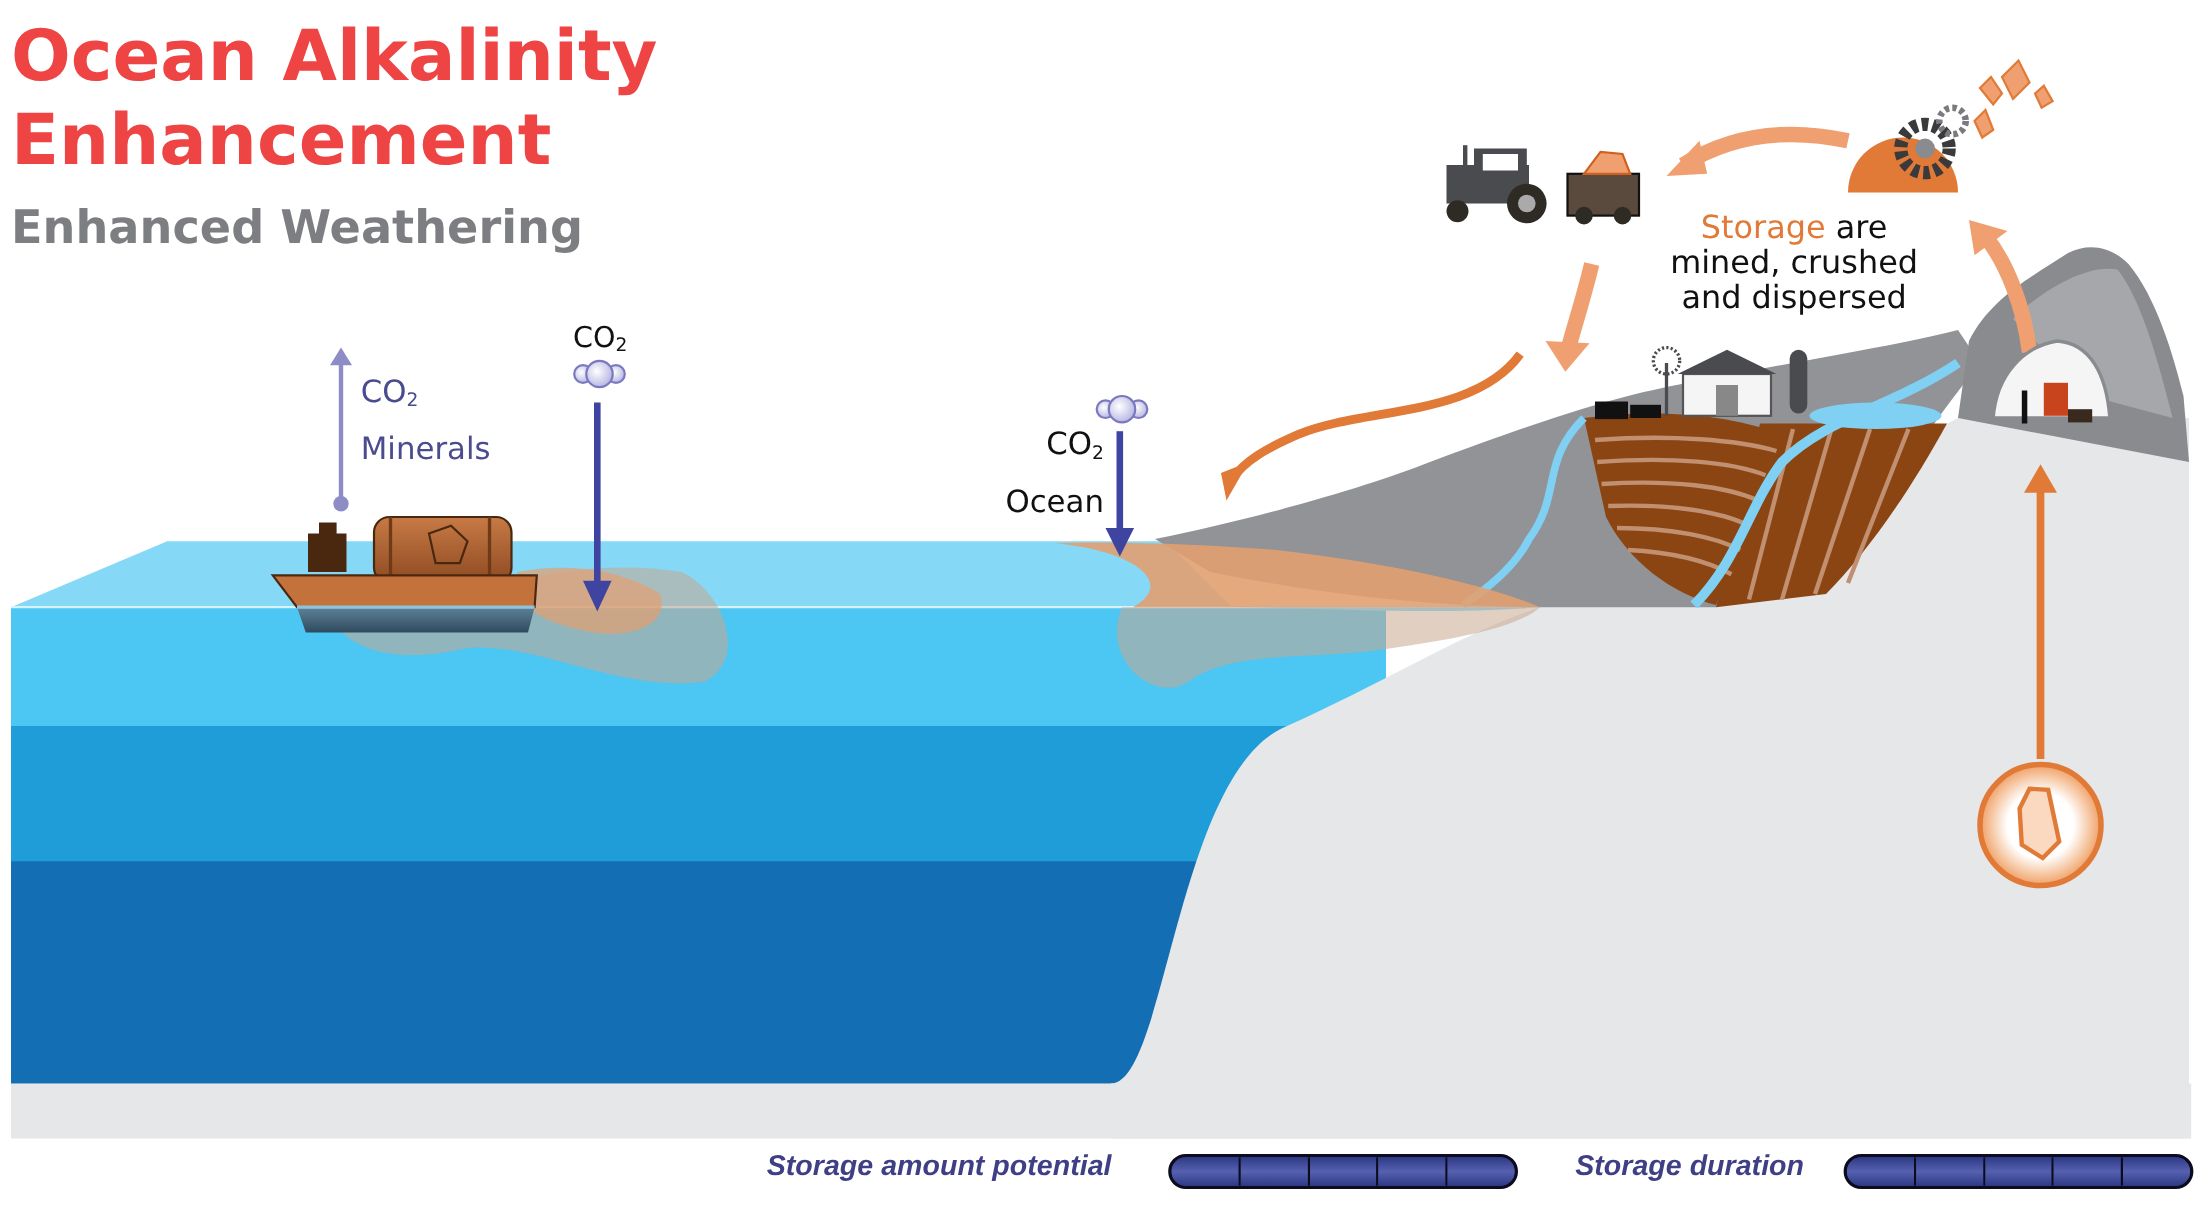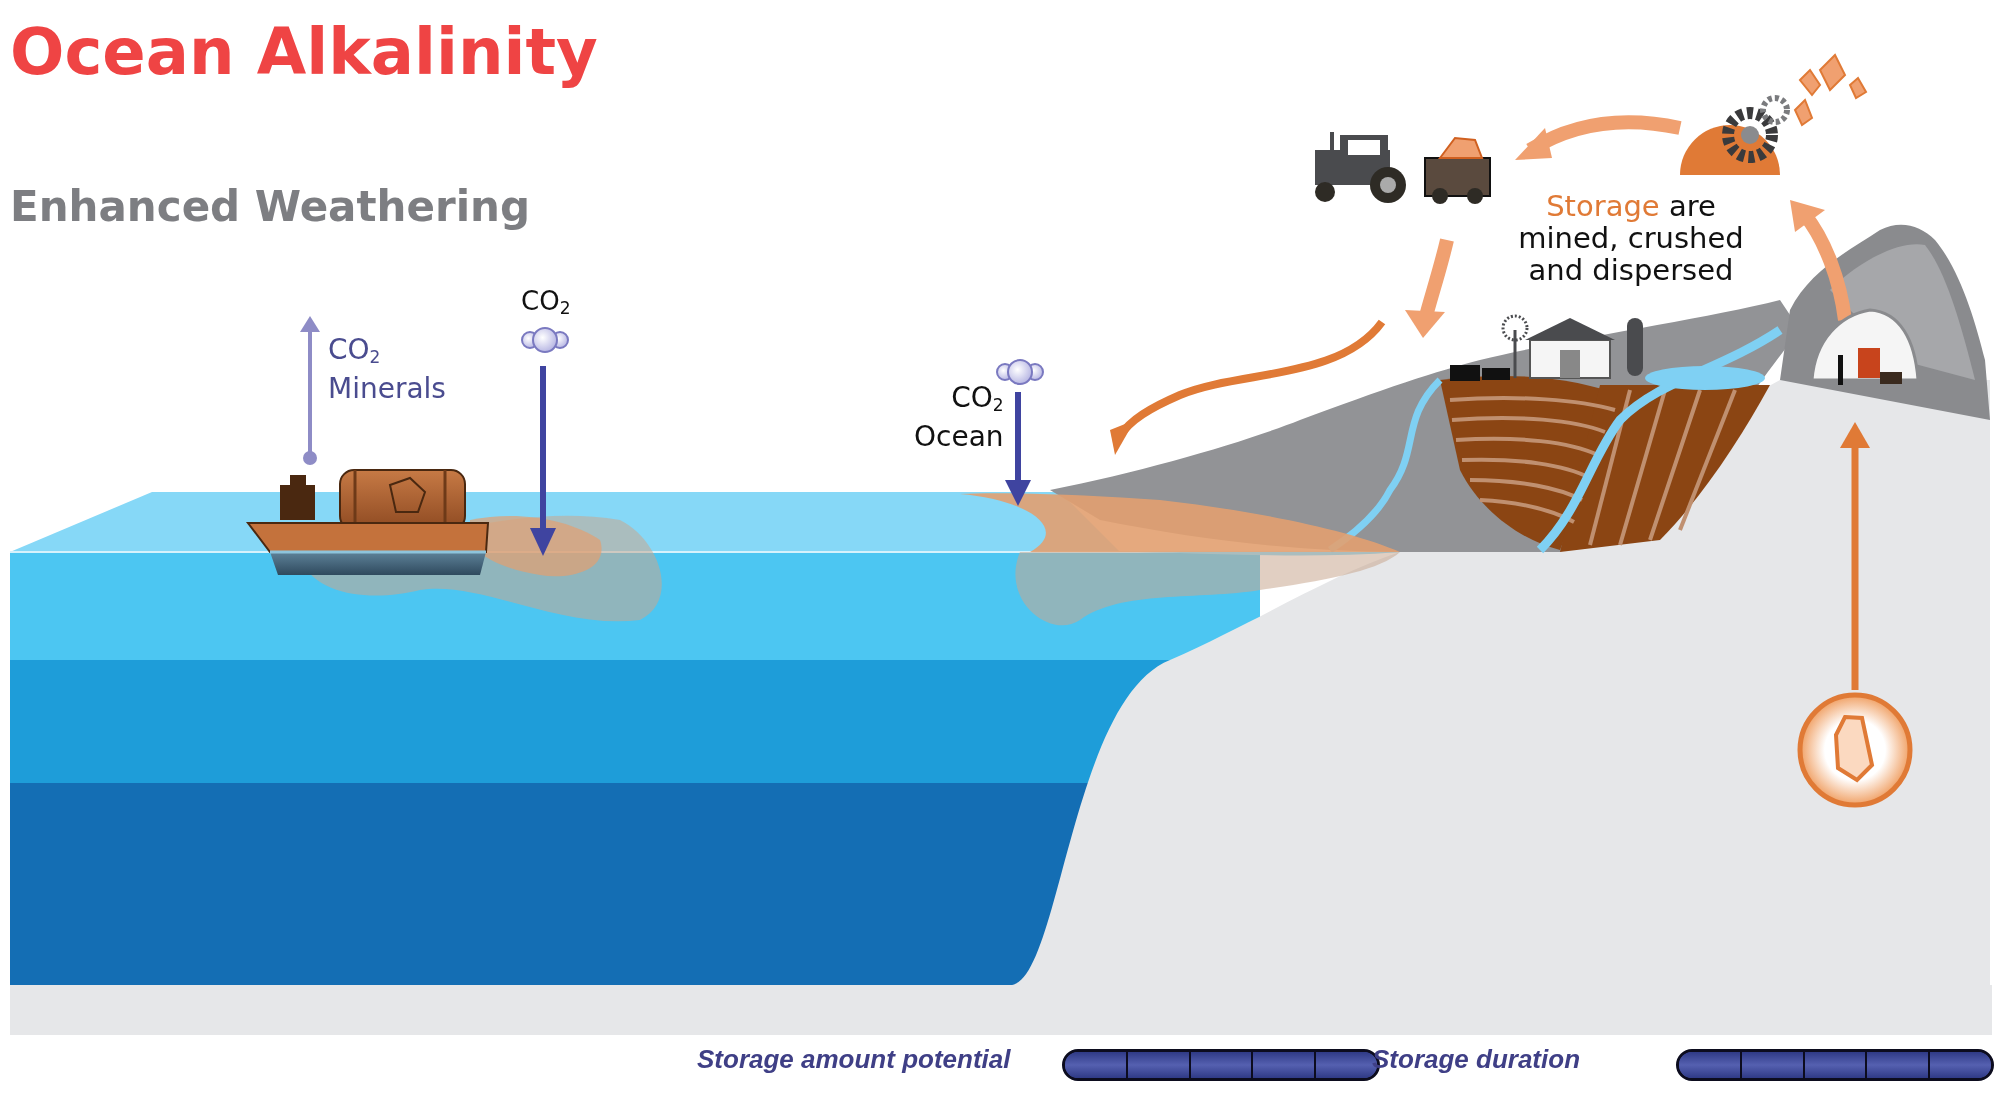--- a/index.html
+++ b/index.html
@@ -1,36 +1,37 @@
 <!DOCTYPE html>
 <html><head>
 <meta charset="utf-8">
 <style>
   html, body { margin:0; padding:0; background:#ffffff; }
   body { width:2000px; height:1096px; position:relative; overflow:hidden; font-family:"DejaVu Sans", "Liberation Sans", sans-serif; }
   .title { position:absolute; left:10px; top:14px; font-size:64px; font-weight:600; color:#ef4444; line-height:76px; letter-spacing:0px; }
   .subtitle { position:absolute; left:10px; top:182px; font-size:42px; font-weight:700; color:#7d7e82;text-align:center; }
   svg.scene { position:absolute; left:0; top:0; }
-  .lbl { position:absolute; font-size:28px; line-height:32px; }
+  .lbl { position:absolute; font-size:28px; line-height:44px; }
   .lbl sub { font-size:17px; vertical-align:-4px; }
   .emis { left:328px; top:334px; color:#4a4c8f; }
   .co2top { left:521px; top:285px; color:#111; font-size:26px; }
   .uptake { left:914px; top:382px; color:#111; text-align:right; }
   .minerals { left:1496px; top:190px; color:#111; text-align:center; width:270px; font-size:29px; line-height:32px; }
   .minerals .hl { color:#e07a36; }
   .legend-label { position:absolute; top:1044px; font-size:26px; font-style:italic; font-weight:600; color:#3f3f86; font-family:"Liberation Sans", sans-serif; }
   .bar { position:absolute; top:1049px; height:26px; border:3px solid #0c0c1e; border-radius:16px; overflow:hidden; display:flex; background:#3f4a9a; }
   .seg { flex:1; border-right:2px solid #0c0c1e; background:linear-gradient(#2f3a86, #5560b0 50%, #2f3a86); }
   .seg:last-child { border-right:none; }
 </style>
 </head>
 <body>
 
 <div class="title">
   <div>Ocean Alkalinity</div>
+  <div>Enhancement</div>
 </div>
 <div class="subtitle">Enhanced Weathering</div>
 
 <svg class="scene" width="2000" height="1096" viewBox="0 0 2000 1096">
   <defs>
     <radialGradient id="molg" cx="40%" cy="40%" r="60%">
       <stop offset="0%" stop-color="#ffffff"></stop>
       <stop offset="100%" stop-color="#b9b8e4"></stop>
     </radialGradient>
     <radialGradient id="crysg" cx="50%" cy="50%" r="50%">
@@ -213,20 +214,20 @@
 </div>
 
 <div class="legend-label" style="left:697px;">Storage amount potential</div>
 <div class="bar" style="left:1062px; width:312px;">
   <div class="seg"></div>
   <div class="seg"></div>
   <div class="seg"></div>
   <div class="seg"></div>
   <div class="seg"></div>
 </div>
-<div class="legend-label" style="left:1372px;">Storage duration</div>
+<div class="legend-label" style="left:1432px;">Storage duration</div>
 <div class="bar" style="left:1676px; width:312px;">
   <div class="seg"></div>
   <div class="seg"></div>
   <div class="seg"></div>
   <div class="seg"></div>
   <div class="seg"></div>
 </div>
 
 </body></html>

